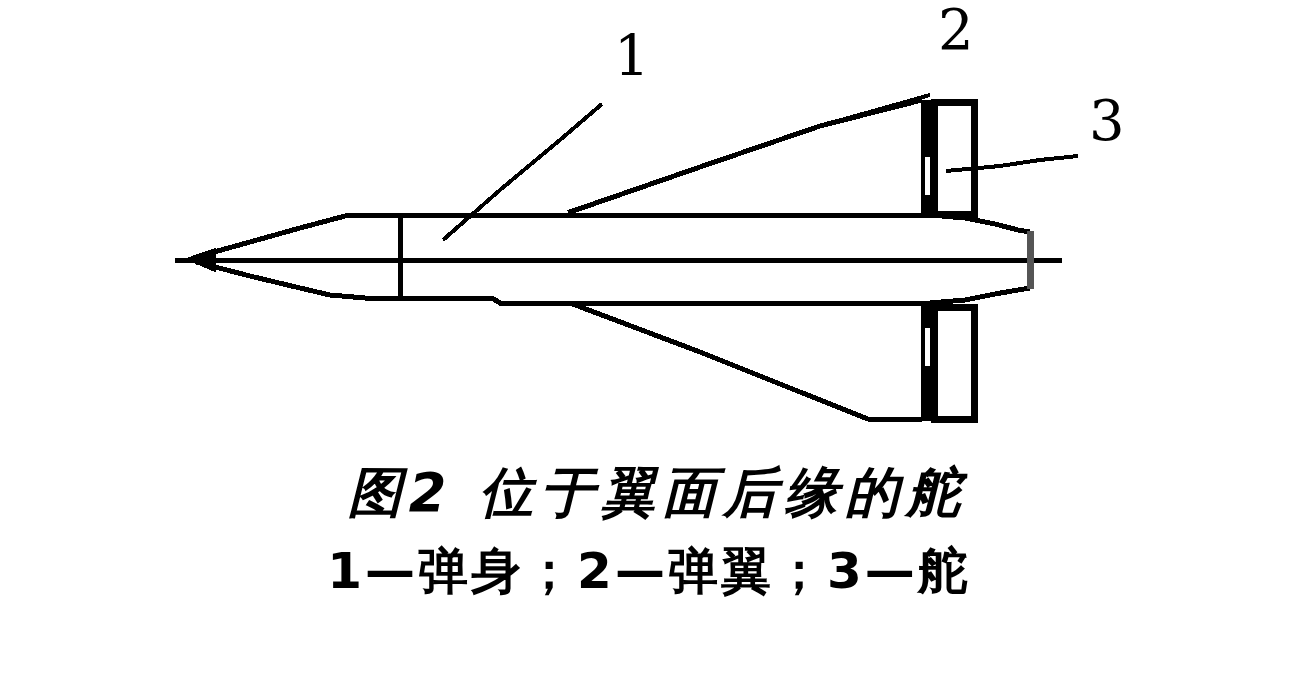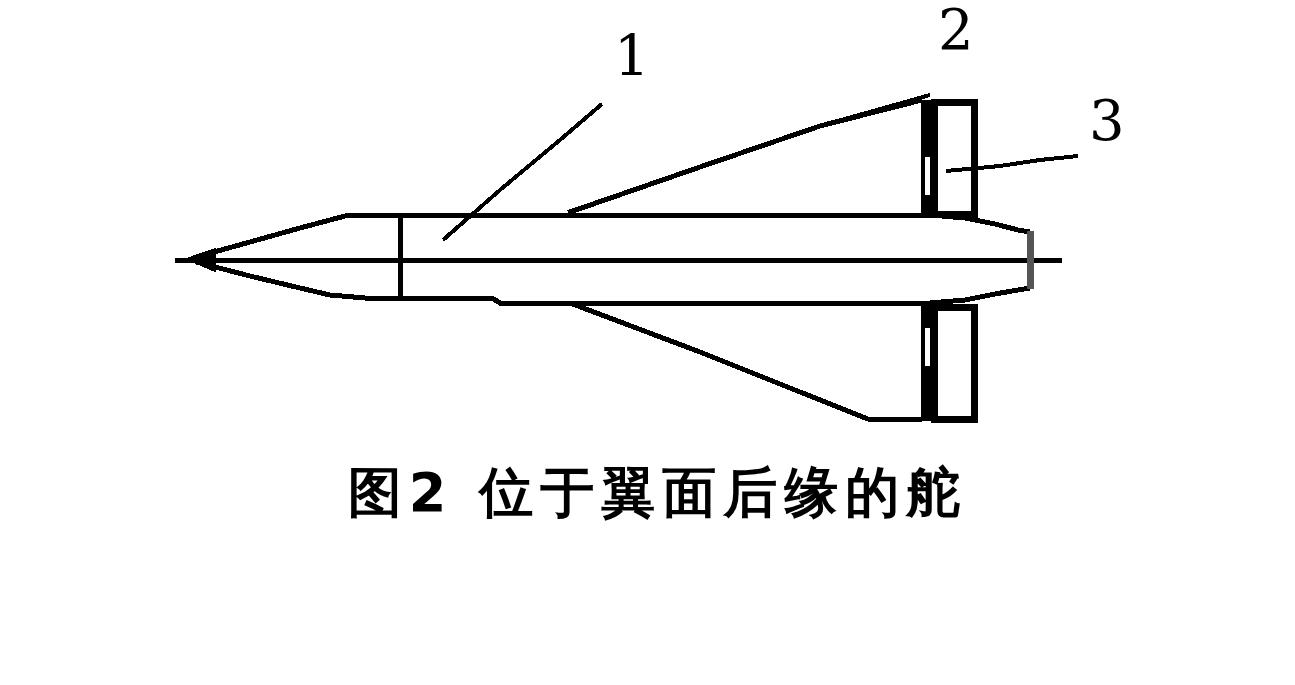--- a/index.html
+++ b/index.html
@@ -48,20 +48,21 @@
   .caption-line {
     font-family: "DejaVu Sans", "Liberation Sans", sans-serif;
     font-weight: 700;
     white-space: pre;
   }
   .caption-title {
     font-size: 54px;
     line-height: 76px;
     letter-spacing: 7px;
     padding-left: 20px;
+    font-style: italic;
   }
   .caption-legend {
     font-size: 50px;
     line-height: 80px;
     letter-spacing: 3px;
     padding-left: 3px;
     font-weight: 700;
   }
 </style>
 </head>
@@ -138,15 +139,16 @@
   </svg>
 
   <div class="num-label" style="left:614px; top:28px;">1</div>
 
   <div class="num-label" style="left:938px; top:2px;">2</div>
 
   <div class="num-label" style="left:1089px; top:93px;">3</div>
 
   <div class="caption-block">
     <div class="caption-line caption-title">图2 位于翼面后缘的舵</div>
+    <div class="caption-line caption-legend">1—弹身；2—弹翼；3—舵</div>
   </div>
 
 </div>
 
 </body></html>

